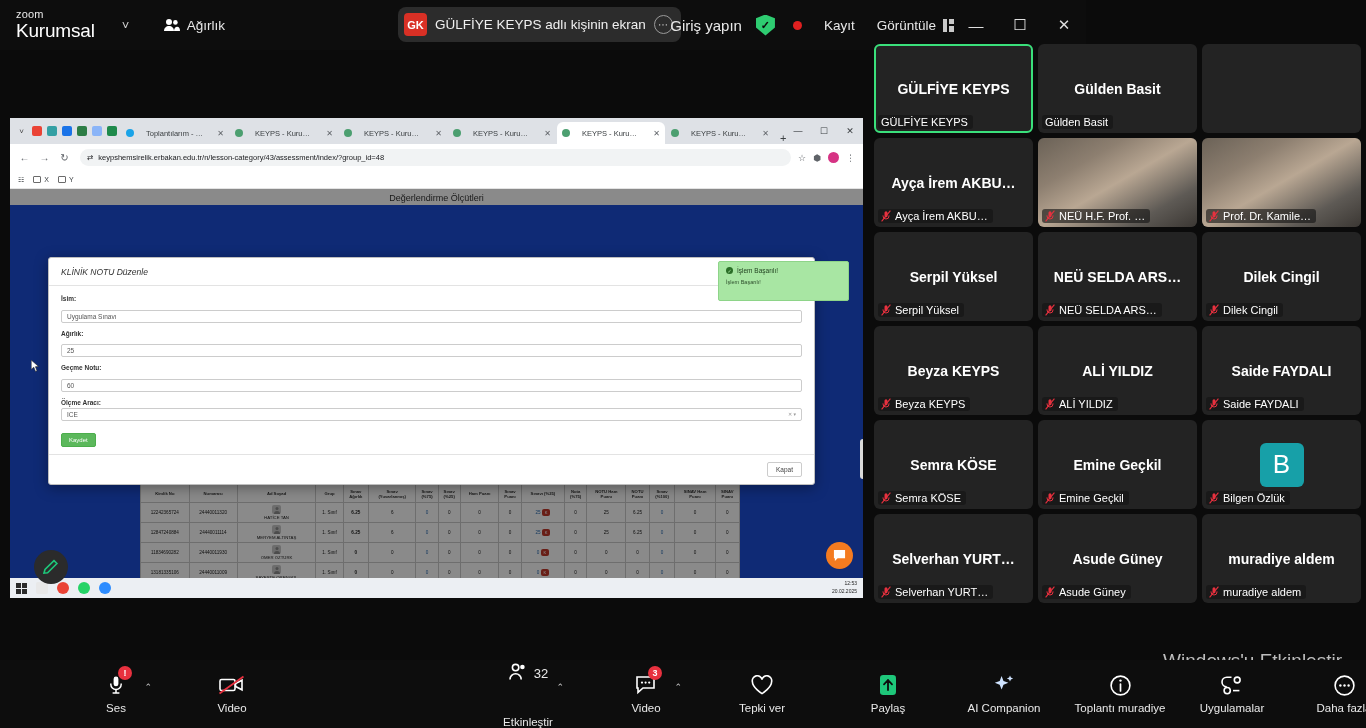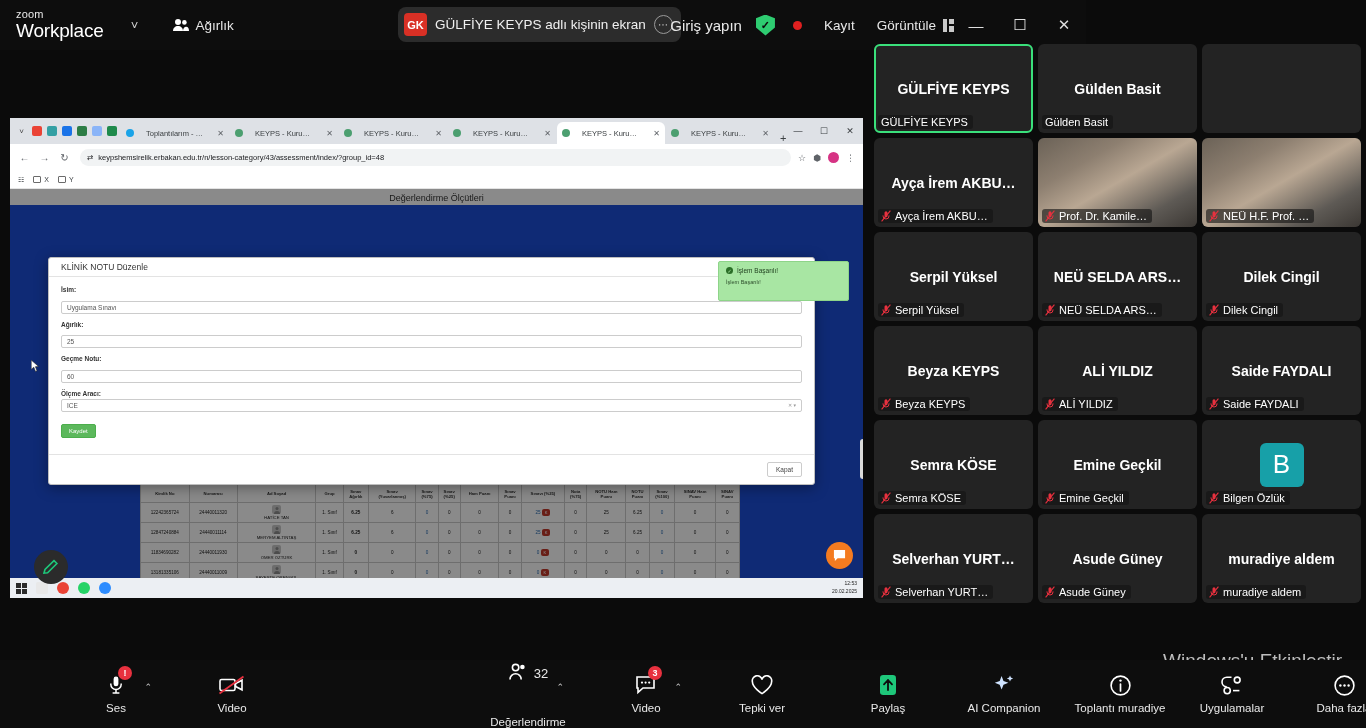--- a/index.html
+++ b/index.html
@@ -165,22 +165,22 @@
   }
   .gt-sep { border-left: 1.5px solid #b06a10 !important; }
 
   
   .modal {
     position: absolute; left: 38px; top: 68px; width: 767px; height: 228px;
     background: #fff; border: 1px solid #bfbfbf; box-shadow: 0 3px 14px rgba(0,0,0,.35);
     border-radius: 3px; z-index: 5;
   }
   .modal-head {
-    height: 19px; display: flex; align-items: center; padding: 0 12px;
-    border-bottom: 1px solid #e3e3e3; font-size: 8.5px; color: #333;
+    height: 28px; display: flex; align-items: center; padding: 0 12px;
+    border-bottom: 1px solid #e3e3e3; font-size: 8.5px; color: #333; font-style: italic;
   }
   .modal-body { padding: 9px 12px 0; }
   .fg { margin-bottom: 7px; }
   .fg label { display: block; font-size: 6.5px; font-weight: bold; color: #333; margin-bottom: 2.5px; }
   .fg input, .fg .sel {
     width: 100%; height: 13px; border: 1px solid #ccc; border-radius: 2px;
     font-size: 6.5px; color: #555; padding: 0 5px; background: #fff;
     font-family: "Liberation Sans", sans-serif; line-height: 13px;
   }
   .fg .sel { display: flex; align-items: center; justify-content: space-between; }
@@ -323,21 +323,21 @@
   .cnt { color: #e9e9e9; font-size: 13px; margin-left: 4px; }
 </style>
 </head>
 <body>
 
 <div id="app">
 
   <div class="topbar">
     <div class="zoom-logo">
       <span class="z1">zoom</span>
-      <span class="z2">Workplace</span>
+      <span class="z2">Kurumsal</span>
     </div>
     <div class="chev-down">˅</div>
     <div class="tb-item">
       <svg width="17" height="14" viewBox="0 0 17 14">
         <circle cx="6" cy="4" r="3" fill="#fff"></circle>
         <circle cx="12.4" cy="4.4" r="2.3" fill="#fff"></circle>
         <path d="M1 13c0-3 2.2-5 5-5s5 2 5 5z" fill="#fff"></path>
         <path d="M11 13c0-2.4 1.3-4.2 3.2-4.2S17 10.6 17 13z" fill="#fff"></path>
       </svg>
       <span>Ağırlık</span>
@@ -677,32 +677,32 @@
           </div>
         </div>
         <div class="tile">
           <div class="tile-vid" style="background: linear-gradient(150deg, rgb(107, 98, 87) 0%, rgb(141, 127, 112) 28%, rgb(185, 167, 147) 50%, rgb(94, 90, 85) 78%, rgb(59, 55, 51) 100%);"></div>
           <div class="tile-foot">
             <svg class="mic-off" viewBox="0 0 10 12">
               <path d="M5 1.2a1.5 1.5 0 0 1 1.5 1.5v3a1.5 1.5 0 0 1-3 0v-3A1.5 1.5 0 0 1 5 1.2z" fill="#e8313f"></path>
               <path d="M2 5.4v.6a3 3 0 0 0 6 0v-.6" stroke="#e8313f" stroke-width="1" fill="none"></path>
               <path d="M0.6 11.4L9.4 0.6" stroke="#e8313f" stroke-width="1.1"></path>
             </svg>
+            <span class="nm">NEÜ H.F. Prof. …</span>
+          </div>
+        </div>
+        <div class="tile">
+          <div class="tile-vid" style="background: linear-gradient(150deg, rgb(107, 98, 87) 0%, rgb(141, 127, 112) 28%, rgb(185, 167, 147) 50%, rgb(94, 90, 85) 78%, rgb(59, 55, 51) 100%);"></div>
+          <div class="tile-foot">
+            <svg class="mic-off" viewBox="0 0 10 12">
+              <path d="M5 1.2a1.5 1.5 0 0 1 1.5 1.5v3a1.5 1.5 0 0 1-3 0v-3A1.5 1.5 0 0 1 5 1.2z" fill="#e8313f"></path>
+              <path d="M2 5.4v.6a3 3 0 0 0 6 0v-.6" stroke="#e8313f" stroke-width="1" fill="none"></path>
+              <path d="M0.6 11.4L9.4 0.6" stroke="#e8313f" stroke-width="1.1"></path>
+            </svg>
             <span class="nm">Prof. Dr. Kamile…</span>
-          </div>
-        </div>
-        <div class="tile">
-          <div class="tile-vid" style="background: linear-gradient(150deg, rgb(107, 98, 87) 0%, rgb(141, 127, 112) 28%, rgb(185, 167, 147) 50%, rgb(94, 90, 85) 78%, rgb(59, 55, 51) 100%);"></div>
-          <div class="tile-foot">
-            <svg class="mic-off" viewBox="0 0 10 12">
-              <path d="M5 1.2a1.5 1.5 0 0 1 1.5 1.5v3a1.5 1.5 0 0 1-3 0v-3A1.5 1.5 0 0 1 5 1.2z" fill="#e8313f"></path>
-              <path d="M2 5.4v.6a3 3 0 0 0 6 0v-.6" stroke="#e8313f" stroke-width="1" fill="none"></path>
-              <path d="M0.6 11.4L9.4 0.6" stroke="#e8313f" stroke-width="1.1"></path>
-            </svg>
-            <span class="nm">NEÜ H.F. Prof. …</span>
           </div>
         </div>
       </div>
       <div class="tile-row">
         <div class="tile">
           <div class="tile-name-center">Serpil Yüksel</div>
           <div class="tile-foot">
             <svg class="mic-off" viewBox="0 0 10 12">
               <path d="M5 1.2a1.5 1.5 0 0 1 1.5 1.5v3a1.5 1.5 0 0 1-3 0v-3A1.5 1.5 0 0 1 5 1.2z" fill="#e8313f"></path>
               <path d="M2 5.4v.6a3 3 0 0 0 6 0v-.6" stroke="#e8313f" stroke-width="1" fill="none"></path>
@@ -872,21 +872,21 @@
       </div>
       <div class="ctrl" style="margin-left: 240px; justify-content: space-between;">
         <div class="ic">
           <span><svg width="22" height="19" viewBox="0 0 22 19">
               <circle cx="7.6" cy="5.6" r="3.2" fill="none" stroke="#fff" stroke-width="1.6"></circle>
               <circle cx="14.4" cy="5" r="2.3" fill="#fff"></circle>
               <path d="M2 17.4c0-3.2 2.5-5.6 5.6-5.6s5.6 2.4 5.6 5.6" fill="none" stroke="#fff" stroke-width="1.6"></path>
             </svg></span>
           <span class="cnt">32</span>
         </div>
-        <span class="lb">Değerlendirme</span>
+        <span class="lb">Etkinleştir</span>
         <span class="caret">⌃</span>
       </div>
       <div class="ctrl" style="margin-left: 62px;">
         <span class="badge-dot" style="top: 6px; left: 30px; position: absolute;">3</span>
         <div class="ic">
           <span><svg width="23" height="20" viewBox="0 0 23 20">
               <path d="M2 2h17v11H8l-5 4.4V13H2z" fill="none" stroke="#fff" stroke-width="1.6"></path>
               <circle cx="7" cy="7.6" r="1.1" fill="#fff"></circle>
               <circle cx="10.6" cy="7.6" r="1.1" fill="#fff"></circle>
               <circle cx="14.2" cy="7.6" r="1.1" fill="#fff"></circle>

